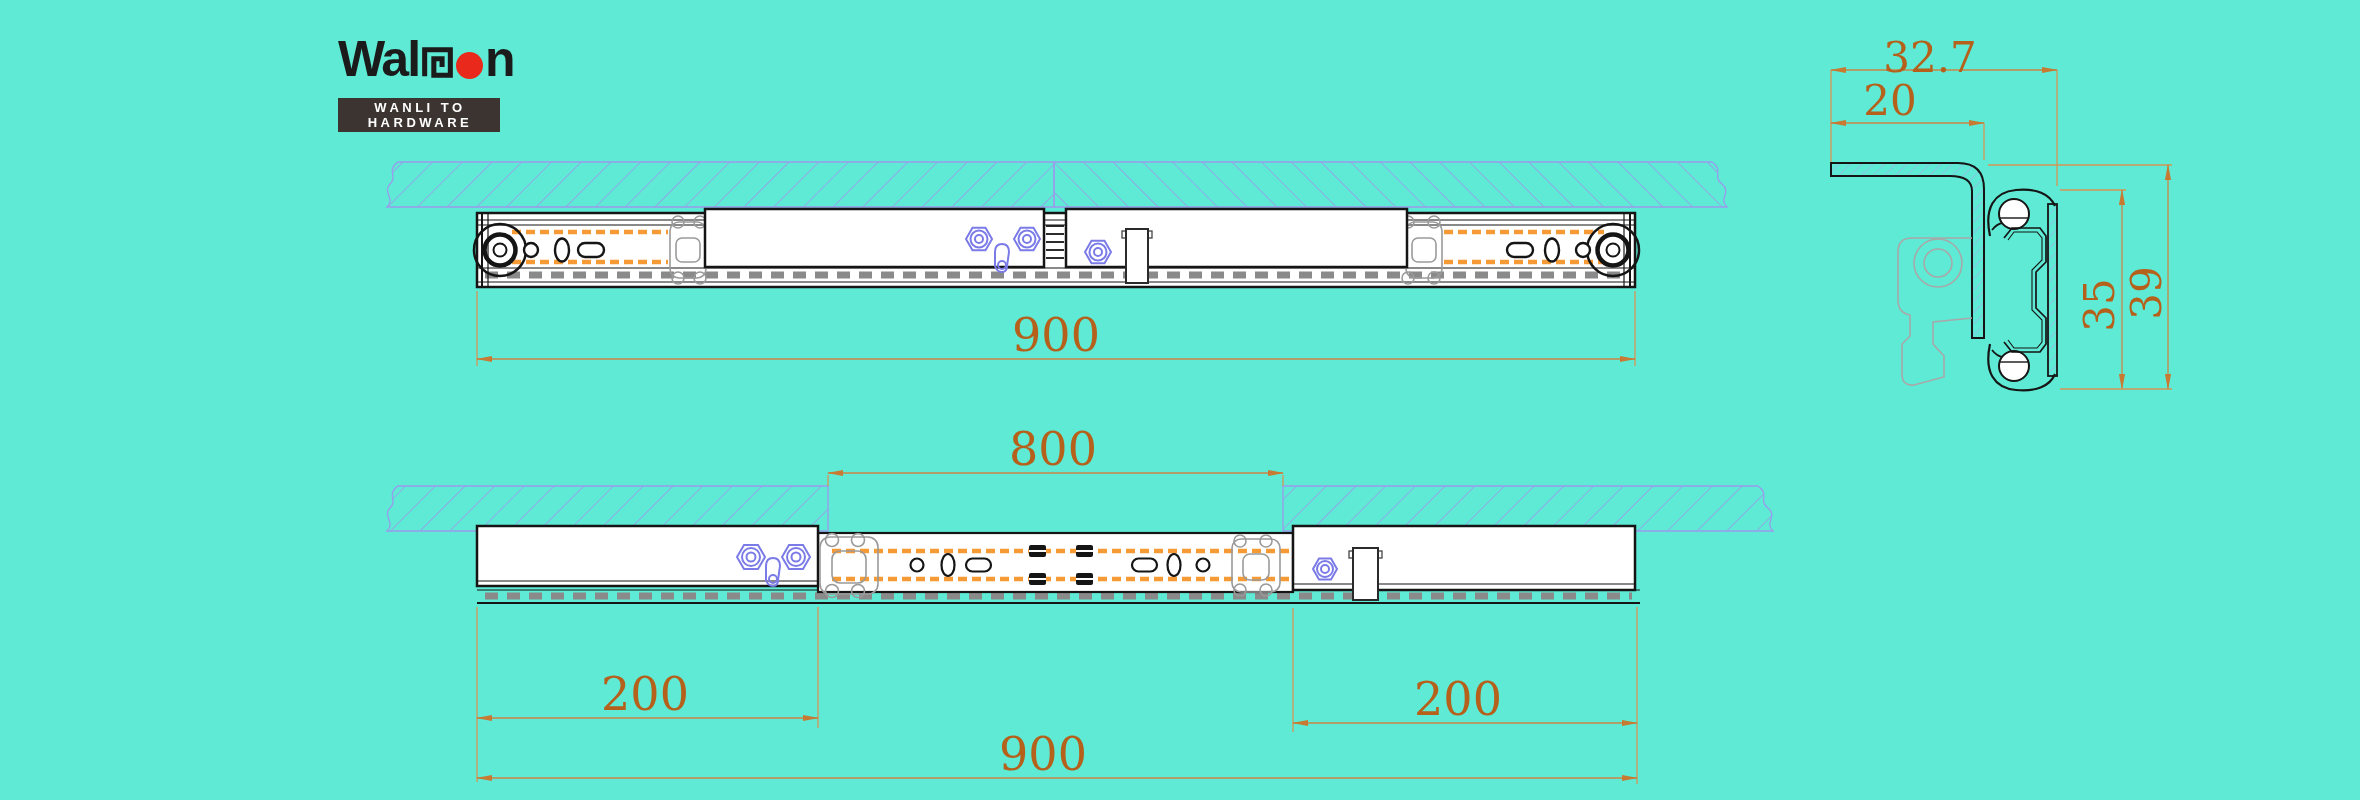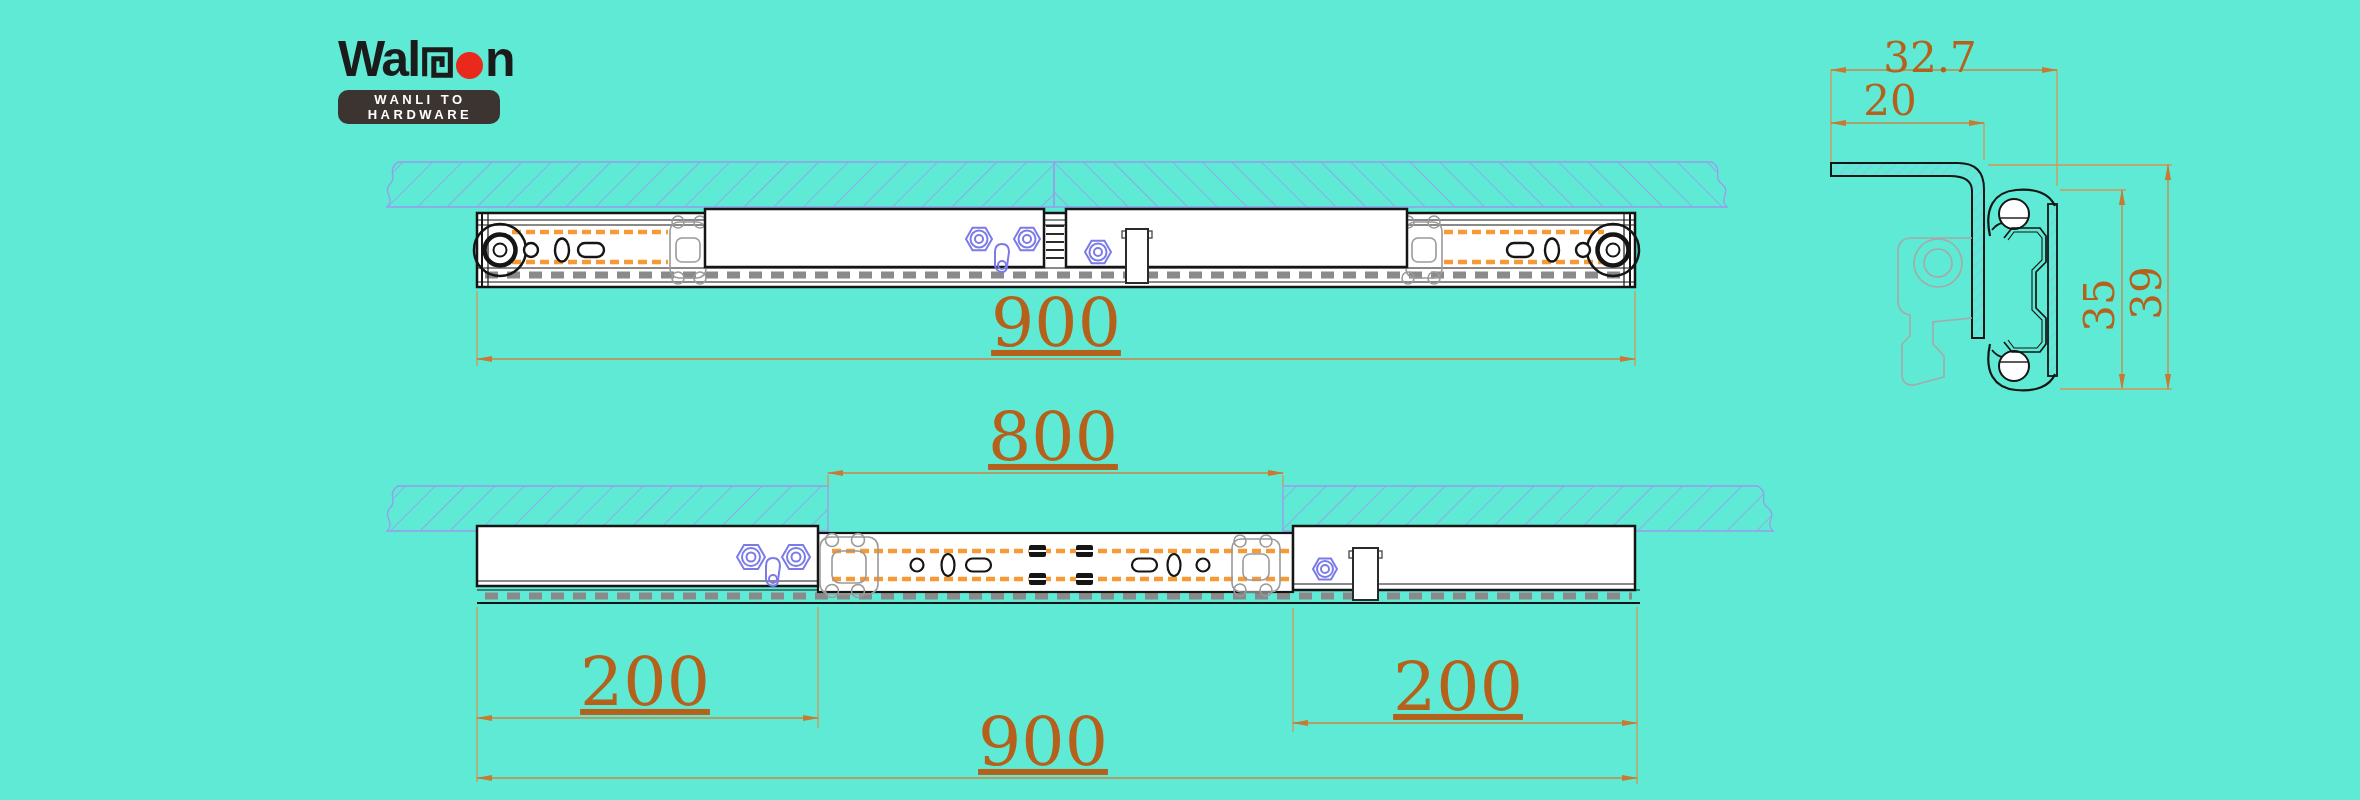--- a/index.html
+++ b/index.html
@@ -1,31 +1,31 @@
 <!DOCTYPE html>
 <html><head>
 <meta charset="utf-8">
 <style>
   html,body{margin:0;padding:0;background:#ffffff;}
   #canvas{position:relative;width:2360px;height:800px;background:#5eead4;overflow:hidden;
           font-family:"Liberation Sans",sans-serif;padding-left:12px;}
   #drawing{position:absolute;left:0;top:0;}
   .label{position:absolute;font-family:"DejaVu Serif",serif;color:#b5611c;white-space:nowrap;
          transform:translate(-50%,-103%);line-height:1;}
-  .label.big{font-size:68px;text-decoration:underline;}
+  .label.big{font-size:46px;}
   .label.small{font-size:42px;}
   .label.rot{transform:translate(-50%,-50%) rotate(-90deg);}
   
   .logo{position:absolute;left:338px;top:36px;width:190px;}
   .logo-row{display:flex;align-items:flex-end;height:44px;}
   .logo-txt{font-size:50px;font-weight:800;color:#1b1b1b;letter-spacing:-2px;line-height:0.82;}
   .logo-maze{width:33px;height:33px;margin:0 1px 1px 2px;}
   .logo-dot{width:27px;height:27px;border-radius:50%;background:#e8291c;margin:0 2px 1px 1px;}
-  .logo-tagline{margin-top:10px;background:#3b3430;color:#fff;font-size:13px;font-weight:700;
-                letter-spacing:3.5px;padding:2px 5px 2px 7px;width:150px;text-align:center;border-radius:10px;}
+  .logo-tagline{margin-top:18px;background:#3b3430;color:#fff;font-size:13px;font-weight:700;
+                letter-spacing:3.5px;padding:2px 5px 2px 7px;width:150px;text-align:center;}
 </style>
 </head>
 <body>
 
 <div id="canvas">
 
   <svg id="drawing" width="2360" height="800" viewBox="0 0 2360 800">
     <defs>
       <pattern id="hatchSlash" width="21" height="21" patternUnits="userSpaceOnUse" patternTransform="rotate(45)">
         <line x1="0" y1="0" x2="0" y2="21" stroke="#9b9bec" stroke-width="1.6"></line>

